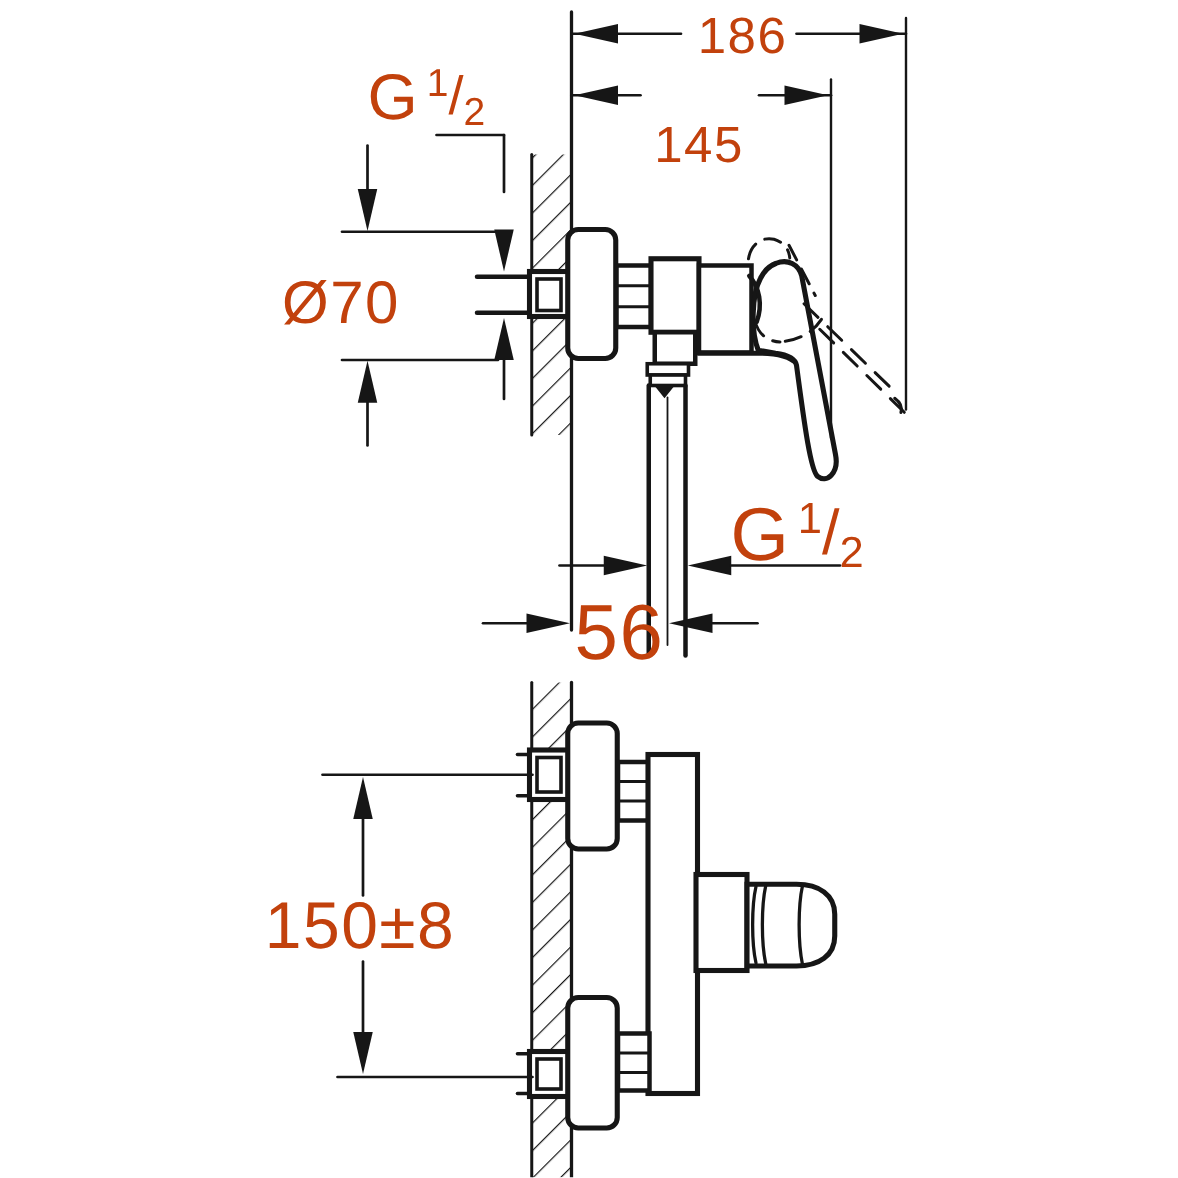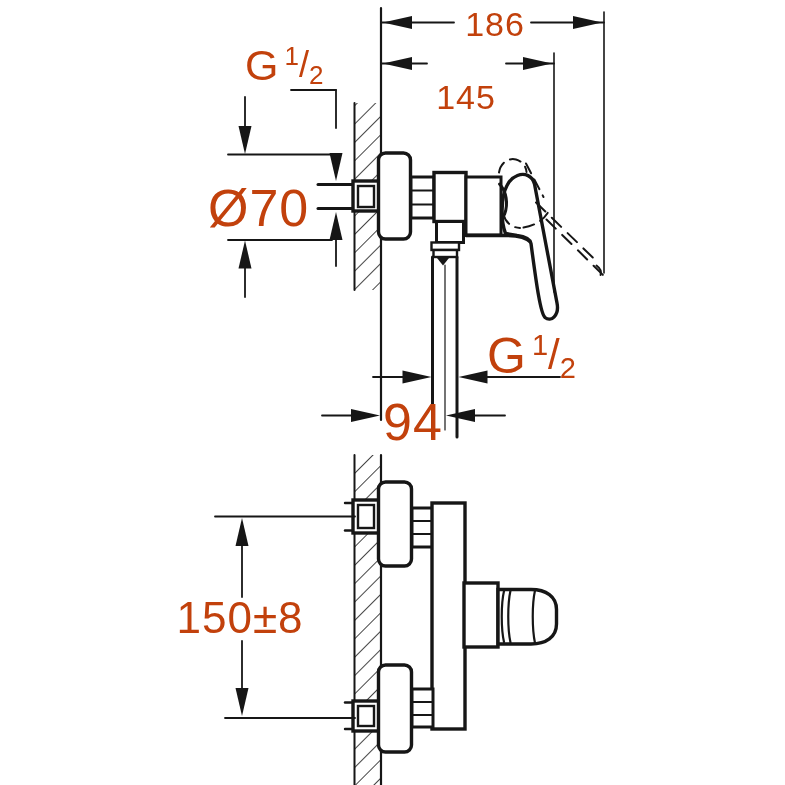--- a/index.html
+++ b/index.html
@@ -16,21 +16,21 @@
     position:absolute;
     white-space:nowrap;
     color:#c2410c;
     letter-spacing:1px;
     text-align:center;
     line-height:1;
     user-select:none;
   }
   .lbl-186{left:450px;top:7px;width:90px;font-size:34px;}
   .lbl-145{left:423px;top:48px;width:86px;font-size:34px;margin-top:32px;}
-  .lbl-d70{left:208px;top:182px;font-size:52px;}
+  .lbl-d70{left:188px;top:182px;font-size:40px;}
   .lbl-56{left:380px;top:396px;width:66px;font-size:52px;}
   .lbl-150{left:170px;top:596px;width:140px;font-size:44px;}
   .g12{letter-spacing:0;}
   .g12 .fn{position:relative;}
   .g12 .fs{position:relative;}
   .g12 .fd{position:relative;}
   .g12-top{left:245px;top:44px;}
   .g12-top .gp{font-size:43px;}
   .g12-top .fn{font-size:26px;top:-15px;margin-left:6px;}
   .g12-top .fs{font-size:36px;top:-3px;}
@@ -213,16 +213,16 @@
 <div class="lbl g12 g12-top">
   <span class="gp">G</span><span class="fn">1</span><span class="fs">/</span><span class="fd">2</span>
 </div>
 
 <div class="lbl lbl-d70">Ø70</div>
 
 <div class="lbl g12 g12-bot">
   <span class="gp">G</span><span class="fn">1</span><span class="fs">/</span><span class="fd">2</span>
 </div>
 
-<div class="lbl lbl-56">94</div>
+<div class="lbl lbl-56">56</div>
 <div class="lbl lbl-150">150±8</div>
 
 </div>
 
 </body></html>

